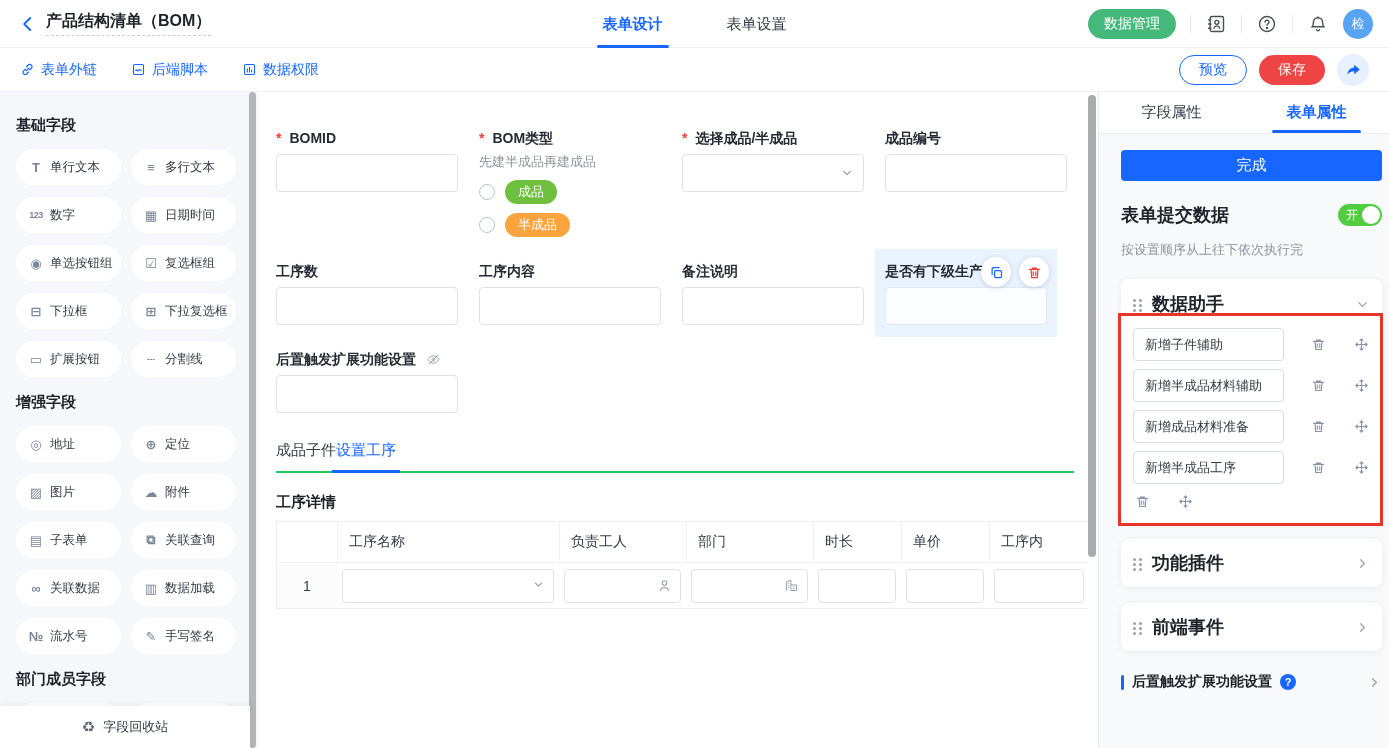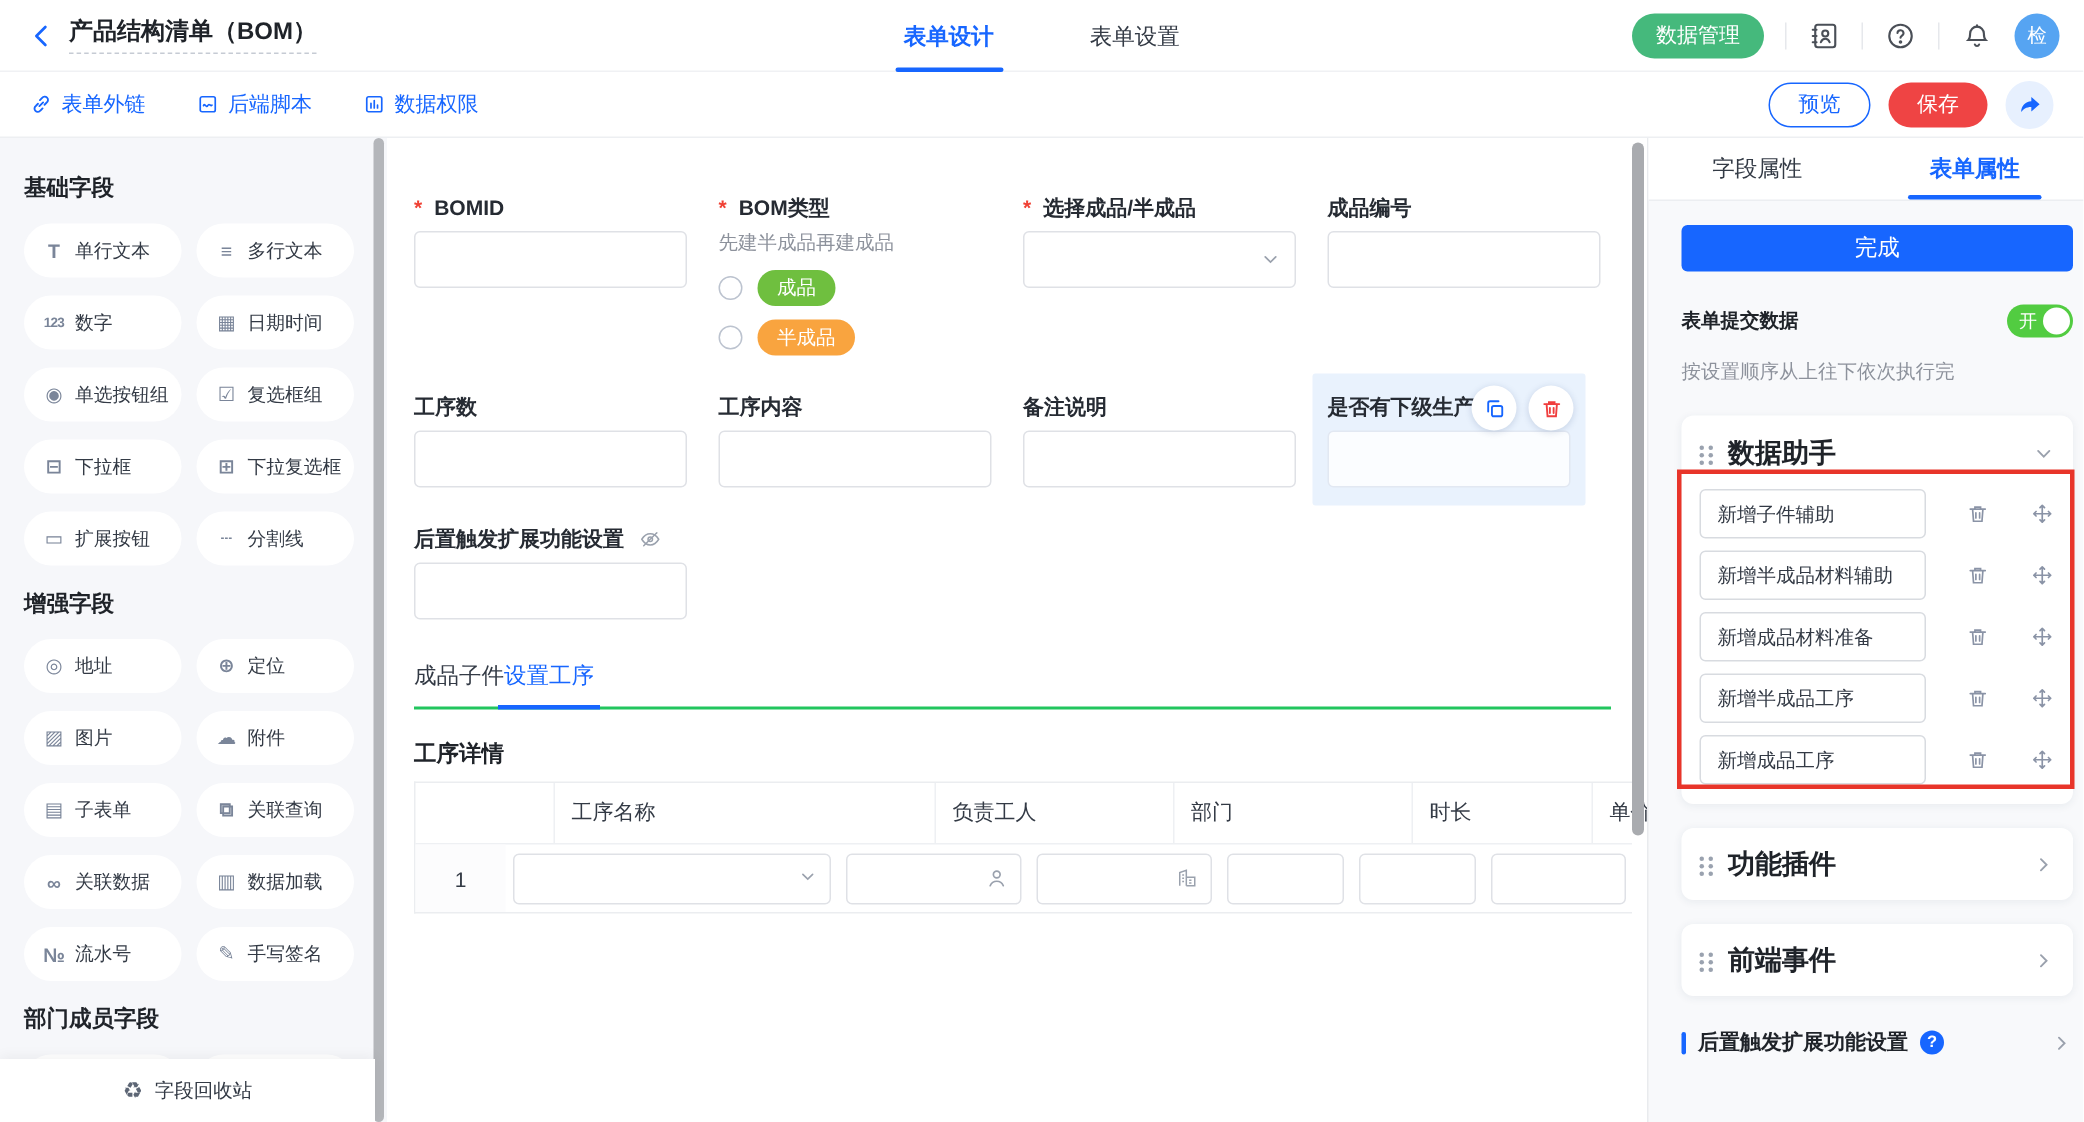--- a/index.html
+++ b/index.html
@@ -65,41 +65,41 @@
   .act-circle { width:30px; height:30px; border-radius:50%; background:#fff; box-shadow:0 1px 5px rgba(31,60,115,.18); display:flex; align-items:center; justify-content:center; cursor:pointer; }
   .eye-ic { margin-left:4px; }
 
   .canvas-tabs { margin-top:28px; margin-right:24px; display:flex; border-bottom:2px solid #22c55e; }
   .c-tab { font-size:15px; color:#333a45; padding-bottom:11px; cursor:pointer; position:relative; }
   .c-tab.active { color:#1766ff; }
   .c-tab.active::after { content:""; position:absolute; left:-4px; right:-4px; bottom:-2px; height:3px; background:#1766ff; }
 
   .table-title { margin-top:20px; font-size:15px; font-weight:700; color:#1f2329; }
   .ptable { margin-top:9px; width:812px; border:1px solid #ebedf0; border-right:none; }
-  .pt-head { display:flex; height:40px;gap:32px; }
+  .pt-head { display:flex; height:40px; }
   .pt-head .pt-cell { display:flex; align-items:center; padding:0 11px; font-size:14px; color:#333a45; border-left:1px solid #eef0f3; }
   .pt-head .pt-cell:first-child { border-left:none; }
   .pt-body { display:flex; height:46px; border-top:1px solid #eef0f3; }
   .pt-cell { flex:none; overflow:hidden; }
   .c0 { width:60px; } .c1 { width:222px; } .c2 { width:127px; } .c3 { width:127px; } .c4 { width:88px; } .c5 { width:88px; } .c6 { width:100px; }
   .row-idx { display:flex; align-items:center; justify-content:center; font-size:14px; color:#333a45; background:#fcfcfd; }
   .pt-body .pt-cell { padding:6px 5px; }
   .mini-input { height:34px; border:1px solid #dfe1e6; border-radius:4px; background:#fff; position:relative; }
   .mini-input .r-ic { position:absolute; right:8px; top:8px; }
   .canvas-scrollbar { position:absolute; top:3px; right:2px; width:8px; height:462px; background:#a9abaf; border-radius:4px; }
 
   
   .panel { width:291px; border-left:1px solid #e9ebee; background:#f8f9fb; position:relative; display:flex; flex-direction:column; }
   .panel-tabs { height:42px; background:#fff; border-bottom:1px solid #eceef1; display:flex; }
   .p-tab { flex:1; display:flex; align-items:center; justify-content:center; font-size:15px; color:#333a45; cursor:pointer; position:relative; }
   .p-tab.active { color:#1766ff; font-weight:600; }
   .p-tab.active::after { content:""; position:absolute; left:28px; right:28px; bottom:0; height:3px; background:#1766ff; border-radius:2px; }
   .btn-done { margin:16px 7px 0 22px; height:31px; border:none; border-radius:4px; background:#1766ff; color:#fff; font-size:15px; cursor:pointer; }
   .submit-row { margin:22px 7px 0 22px; display:flex; align-items:center; justify-content:space-between; }
-  .submit-label { font-size:13px; font-weight:700; color:#1f2329; }
+  .submit-label { font-size:18px; font-weight:700; color:#1f2329; }
   .toggle { width:44px; height:22px; border-radius:11px; background:#52cc41; position:relative; cursor:pointer; }
   .toggle .t-txt { position:absolute; left:8px; top:3px; font-size:12px; color:#fff; line-height:16px; }
   .toggle .t-knob { position:absolute; right:2px; top:2px; width:18px; height:18px; border-radius:50%; background:#fff; }
   .order-hint { margin:14px 7px 0 22px; font-size:13px; color:#8d929c; }
   .p-card { margin:20px 7px 0 22px; background:#fff; border-radius:8px; box-shadow:0 1px 6px rgba(30,50,90,.07); padding:13px 12px; }
   .card-head { display:flex; align-items:center; gap:10px; }
   .dots { width:9px; height:13px; flex:none; position:relative; }
   .dots::before { content:""; position:absolute; left:0; top:1px; width:3px; height:3px; border-radius:50%; background:#9aa2af;
       box-shadow:6px 0 0 #9aa2af, 0 5px 0 #9aa2af, 6px 5px 0 #9aa2af, 0 10px 0 #9aa2af, 6px 10px 0 #9aa2af; }
   .card-title { font-size:18px; font-weight:700; color:#1f2329; flex:1; }
@@ -544,21 +544,20 @@
                 <path d="M4 7h16M9 7V5h6v2M6.5 7l1 13h9l1-13M10 11v5.5M14 11v5.5"></path>
               </svg>
             </span>
             <span class="h-ic">
               <svg width="15" height="15" viewBox="0 0 24 24" fill="none" stroke="#8a93a6" stroke-width="1.8" stroke-linecap="round" stroke-linejoin="round">
                 <path d="M12 3v18M3 12h18M12 3l-2.4 2.4M12 3l2.4 2.4M12 21l-2.4-2.4M12 21l2.4-2.4M3 12l2.4-2.4M3 12l2.4 2.4M21 12l-2.4-2.4M21 12l-2.4 2.4"></path>
               </svg>
             </span>
           </div>
           <div class="helper-row">
-            <div class="helper-box">新增成品工序</div>
             <span class="h-ic">
               <svg width="15" height="15" viewBox="0 0 24 24" fill="none" stroke="#8a93a6" stroke-width="1.8" stroke-linecap="round">
                 <path d="M4 7h16M9 7V5h6v2M6.5 7l1 13h9l1-13M10 11v5.5M14 11v5.5"></path>
               </svg>
             </span>
             <span class="h-ic">
               <svg width="15" height="15" viewBox="0 0 24 24" fill="none" stroke="#8a93a6" stroke-width="1.8" stroke-linecap="round" stroke-linejoin="round">
                 <path d="M12 3v18M3 12h18M12 3l-2.4 2.4M12 3l2.4 2.4M12 21l-2.4-2.4M12 21l2.4-2.4M3 12l2.4-2.4M3 12l2.4 2.4M21 12l-2.4-2.4M21 12l-2.4 2.4"></path>
               </svg>
             </span>

